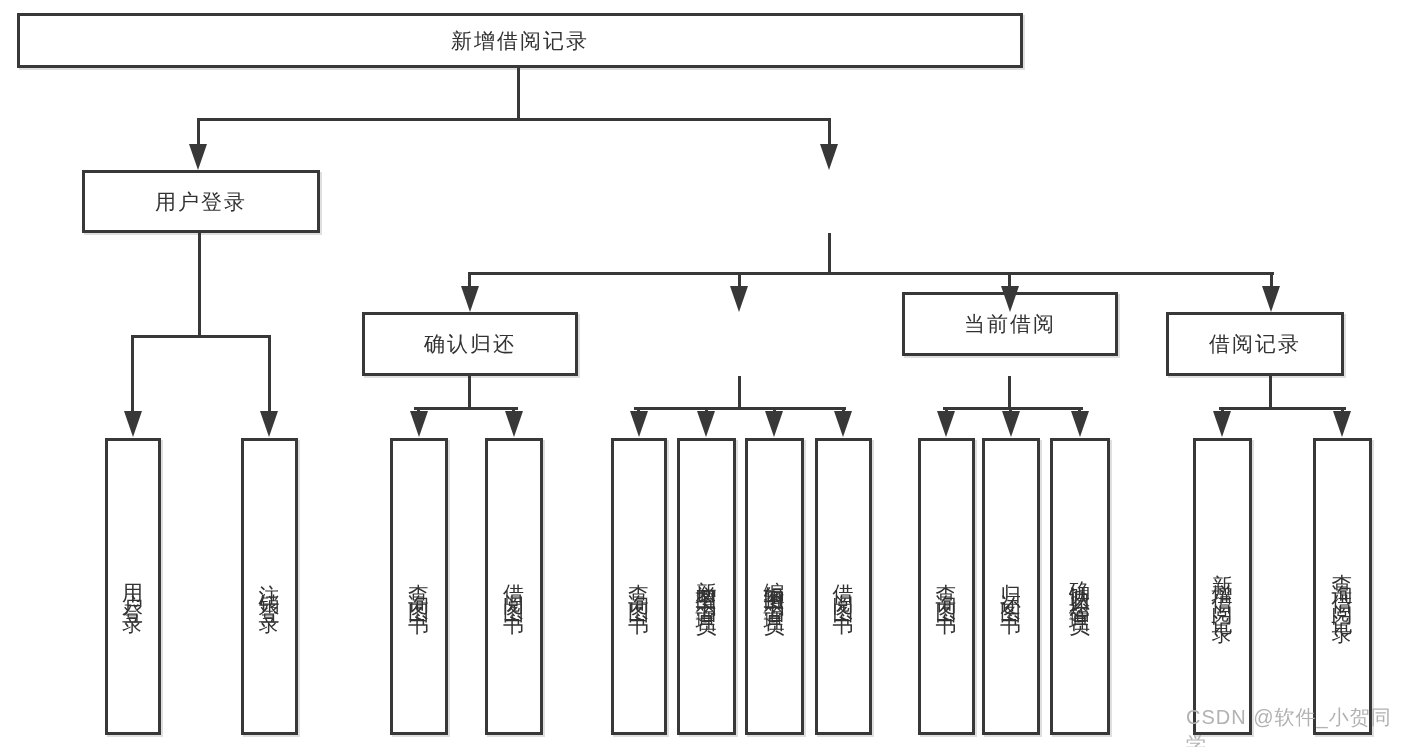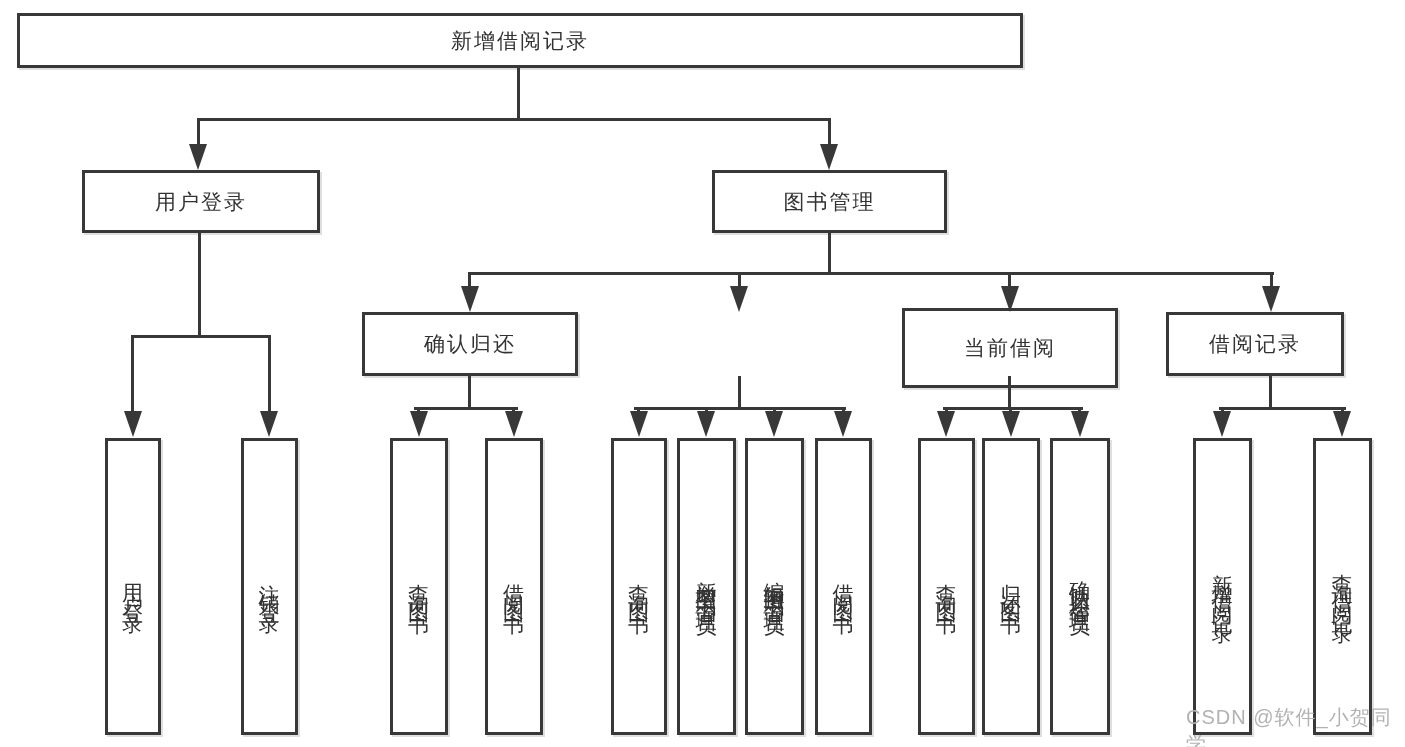--- a/index.html
+++ b/index.html
@@ -41,24 +41,23 @@
   }
 </style>
 </head>
 <body>
 
 <div class="canvas">
 
   <div class="node" style="left:17px;top:13px;width:1006px;height:55px">新增借阅记录</div>
 
   <div class="node" style="left:82px;top:170px;width:238px;height:63px">用户登录</div>
-  <div class="node" style="left:712px;top:170px;width:235px;height:63px">图书管理</div>
 
   <div class="node" style="left:362px;top:312px;width:216px;height:64px">确认归还</div>
-  <div class="node" style="left:902px;top:308px;width:216px;height:80px">当前借阅</div>
+  <div class="node" style="left:902px;top:292px;width:216px;height:64px">当前借阅</div>
   <div class="node" style="left:1166px;top:312px;width:178px;height:64px">借阅记录</div>
 
   <div class="vnode" style="left:105px;width:56px">
     <span class="vtext">用户登录</span>
     </div>
   <div class="vnode" style="left:241px;width:57px">
     <span class="vtext">注销登录</span>
     </div>
 
   <div class="vnode" style="left:390px;width:58px">

